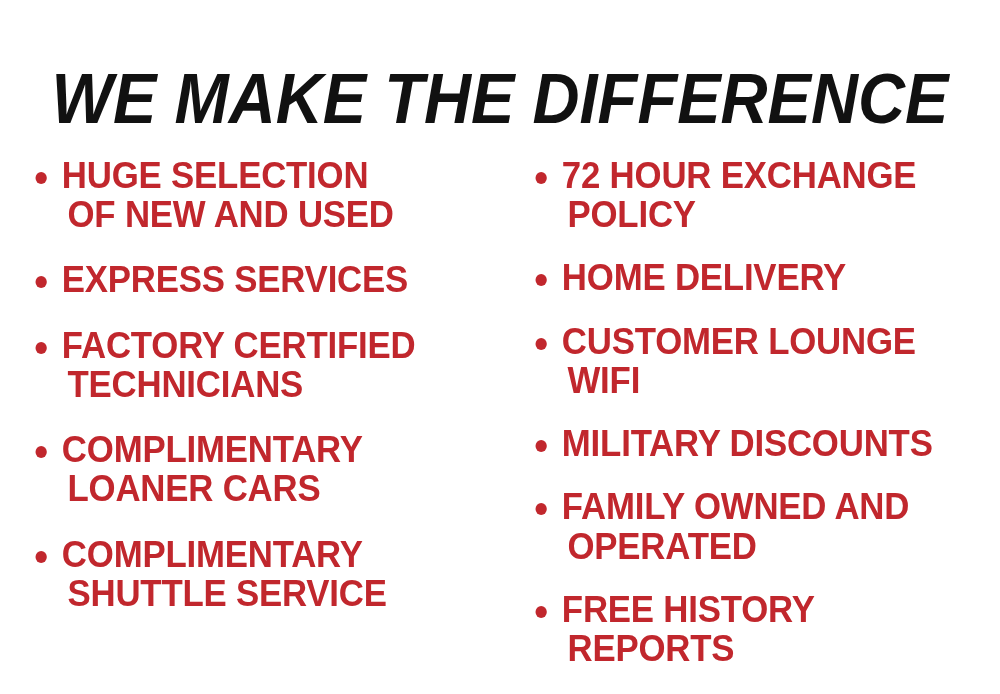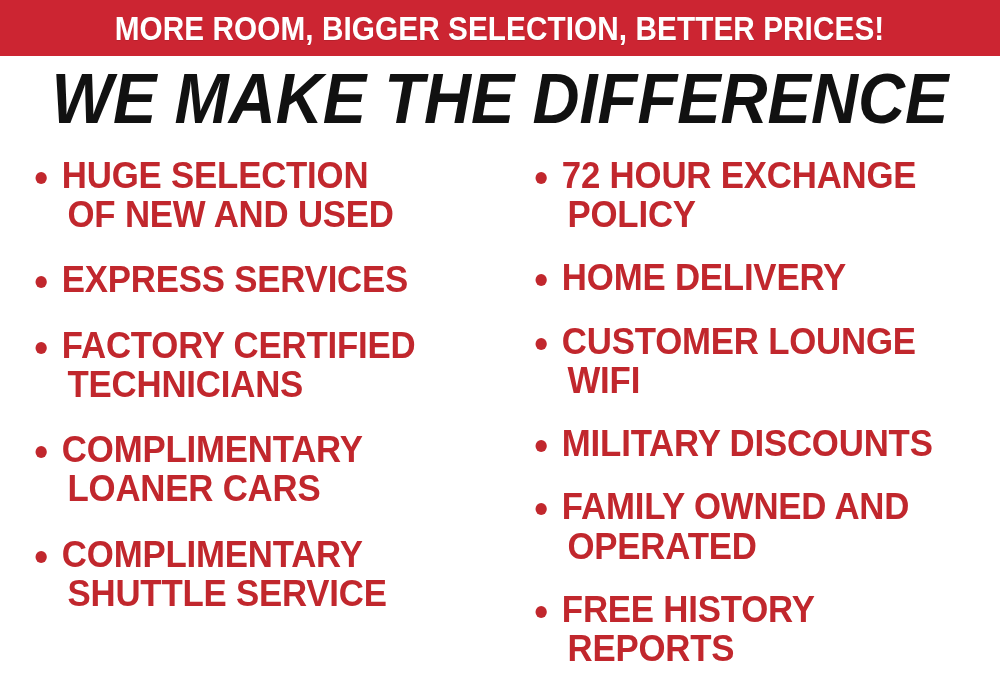--- a/index.html
+++ b/index.html
@@ -121,23 +121,20 @@
   }
   .bullet-line + .bullet-line {
     padding-left: 6px;
   }
 </style>
 </head>
 <body>
 
 <div class="banner">
 
-  <div class="header-band">
-    <div class="header-band-text">MORE ROOM, BIGGER SELECTION, BETTER PRICES!</div>
-  </div>
 
   <div class="headline">WE MAKE THE DIFFERENCE</div>
 
   <div class="columns">
 
     <div class="column column-left">
 
       <div class="bullet-item">
         <span class="bullet-dot"></span>
         <span class="bullet-line">HUGE SELECTION</span>

